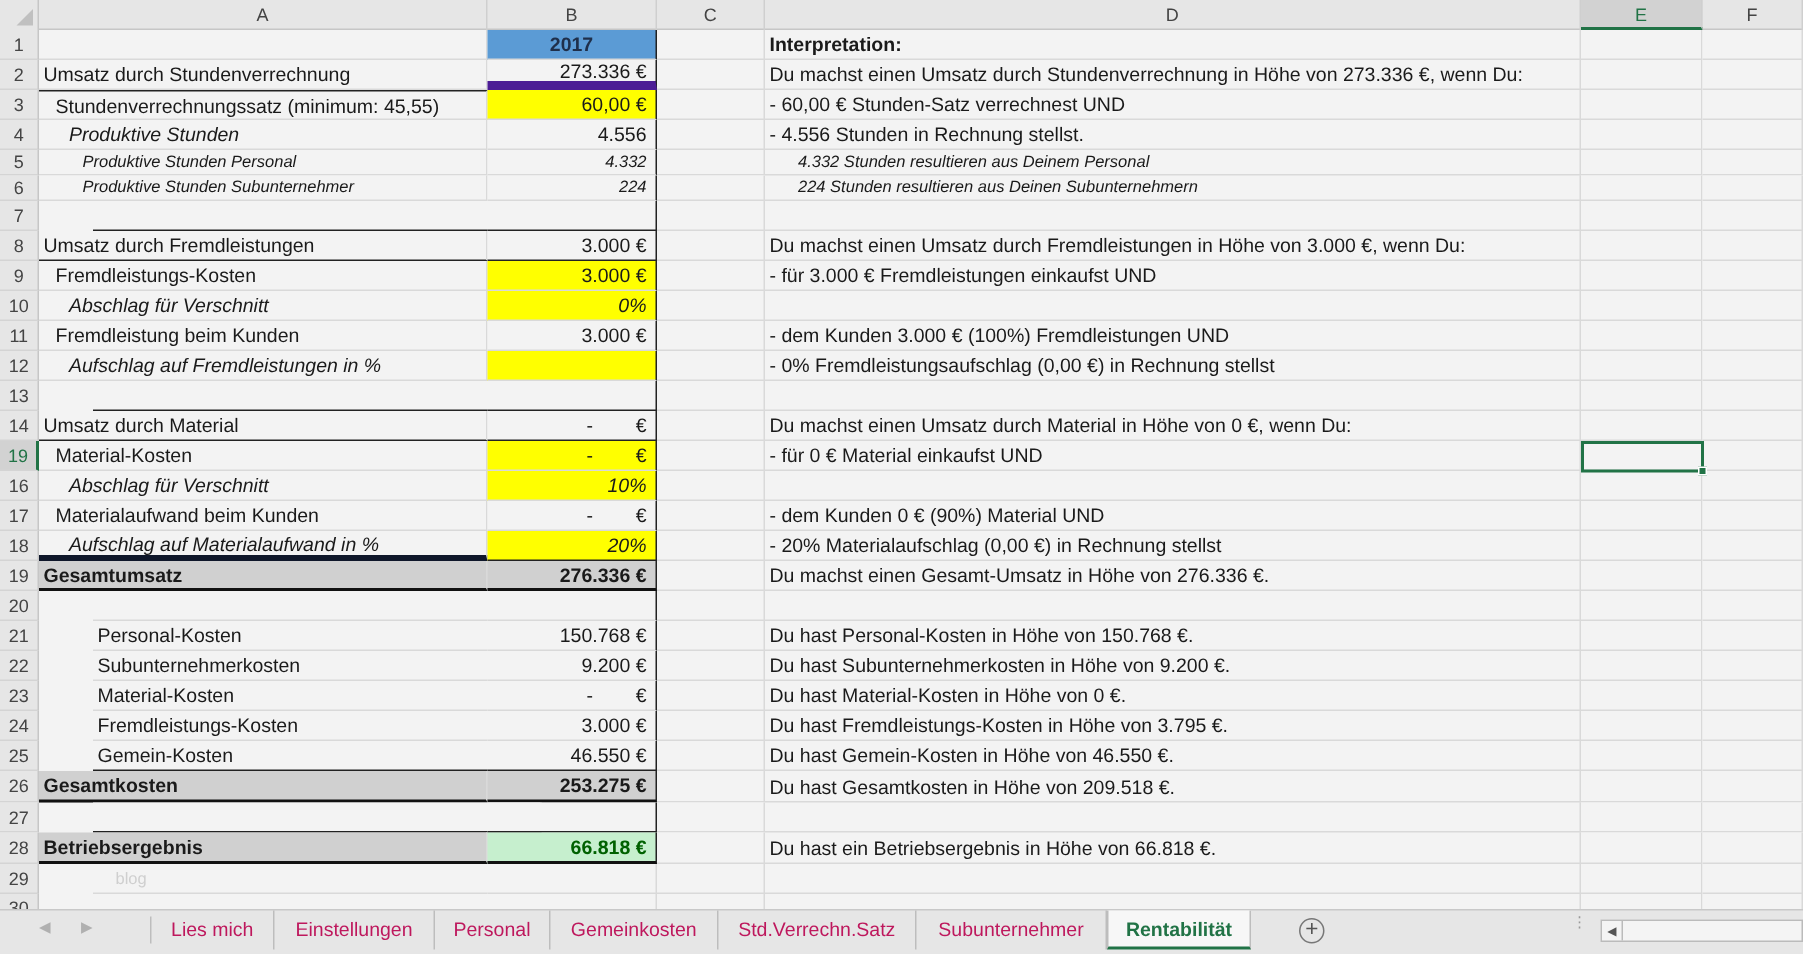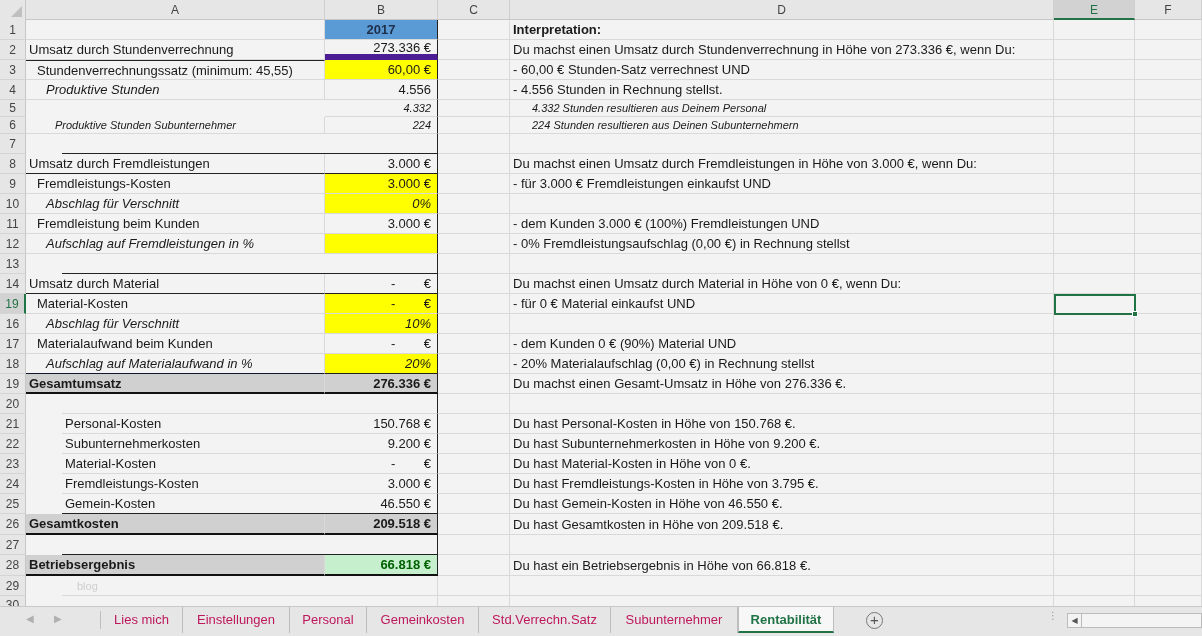--- a/index.html
+++ b/index.html
@@ -110,20 +110,21 @@
     <div class="cell cA ind2">Produktive Stunden</div>
     <div class="cell cB bdr-right-dark">4.556</div>
     <div class="cell cC"></div>
     <div class="cell cD">- 4.556 Stunden in Rechnung stellst.</div>
     <div class="cell cE"></div>
     <div class="cell cF"></div>
   </div>
 
   <div class="row" style="top:100px;height:17px;">
     <div class="rh">5</div>
+    <div class="cell cA ind3">Produktive Stunden Personal</div>
     <div class="cell cB bdr-right-dark ital small">4.332</div>
     <div class="cell cC"></div>
     <div class="cell cD ital small" style="padding-left:22px;">4.332 Stunden resultieren aus Deinem Personal</div>
     <div class="cell cE"></div>
     <div class="cell cF"></div>
   </div>
 
   <div class="row" style="top:117px;height:17px;">
     <div class="rh">6</div>
     <div class="cell cA ind3">Produktive Stunden Subunternehmer</div>
@@ -254,21 +255,21 @@
         </span>
     </div>
     <div class="cell cC"></div>
     <div class="cell cD">- dem Kunden 0 € (90%) Material UND</div>
     <div class="cell cE"></div>
     <div class="cell cF"></div>
   </div>
 
   <div class="row" style="top:354px;height:20px;">
     <div class="rh">18</div>
-    <div class="cell cA ind2" style="border-bottom:1px solid #0f172a;">Aufschlag auf Materialaufwand in %</div>
+    <div class="cell cA ind2" style="border-bottom:4px solid #0f172a;">Aufschlag auf Materialaufwand in %</div>
     <div class="cell cB yellow bdr-right-dark ital" style="border-bottom:1px solid #222;">20%</div>
     <div class="cell cC"></div>
     <div class="cell cD">- 20% Materialaufschlag (0,00 €) in Rechnung stellst</div>
     <div class="cell cE"></div>
     <div class="cell cF"></div>
   </div>
 
   <div class="row" style="top:374px;height:20px;">
     <div class="rh">19</div>
     <div class="cell cA grey bold bdr-bot-thick">Gesamtumsatz</div>
@@ -340,21 +341,21 @@
     <div class="cell cB bdr-right-dark" style="border-bottom:1px solid #222;">46.550 €</div>
     <div class="cell cC"></div>
     <div class="cell cD">Du hast Gemein-Kosten in Höhe von 46.550 €.</div>
     <div class="cell cE"></div>
     <div class="cell cF"></div>
   </div>
 
   <div class="row" style="top:514px;height:21px;">
     <div class="rh">26</div>
     <div class="cell cA grey bold bdr-bot-thick">Gesamtkosten</div>
-    <div class="cell cB grey bold bdr-right-dark bdr-bot-thick">209.518 €</div>
+    <div class="cell cB grey bold bdr-right-dark bdr-bot-thick">253.275 €</div>
     <div class="cell cC"></div>
     <div class="cell cD">Du hast Gesamtkosten in Höhe von 209.518 €.</div>
     <div class="cell cE"></div>
     <div class="cell cF"></div>
   </div>
 
   <div class="row" style="top:535px;height:20px;">
     <div class="rh">27</div>
     <div class="cell cA bdr-col" style="border-bottom:1px solid #222;"></div>
     <div class="cell cB bdr-right-dark" style="border-bottom:1px solid #222;"></div>

